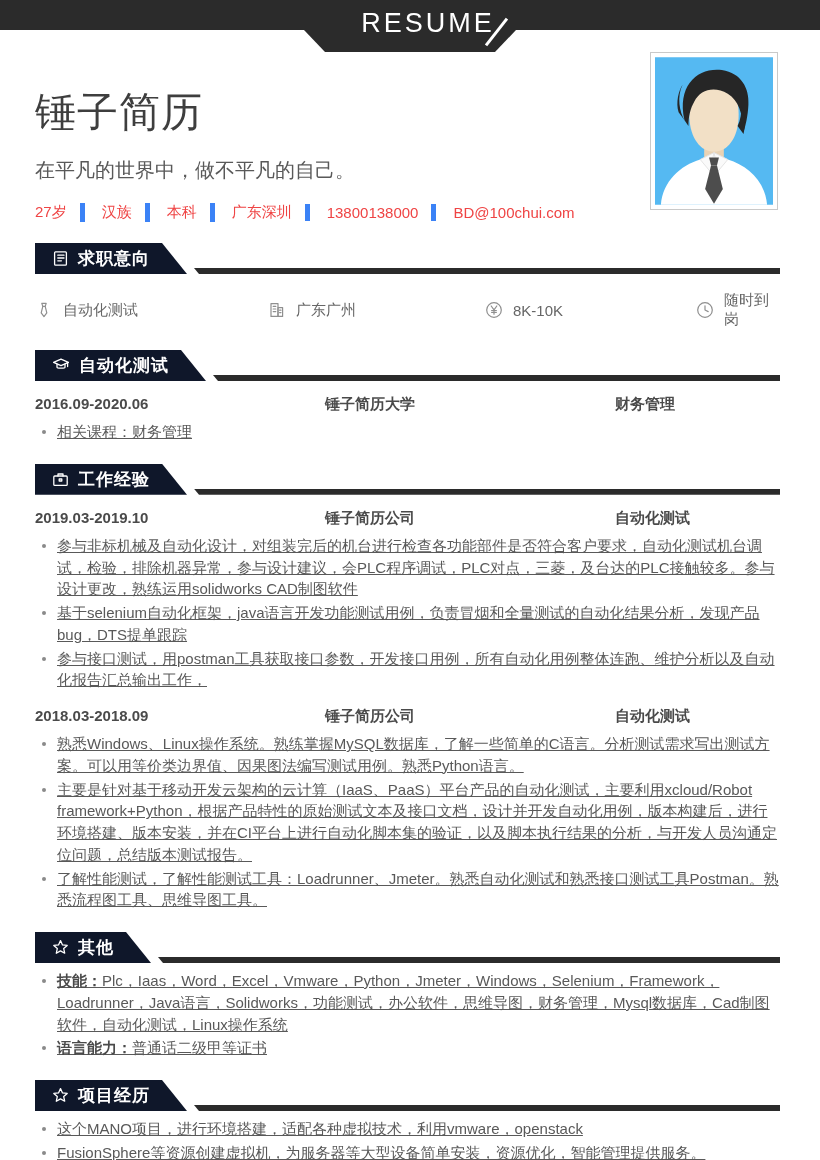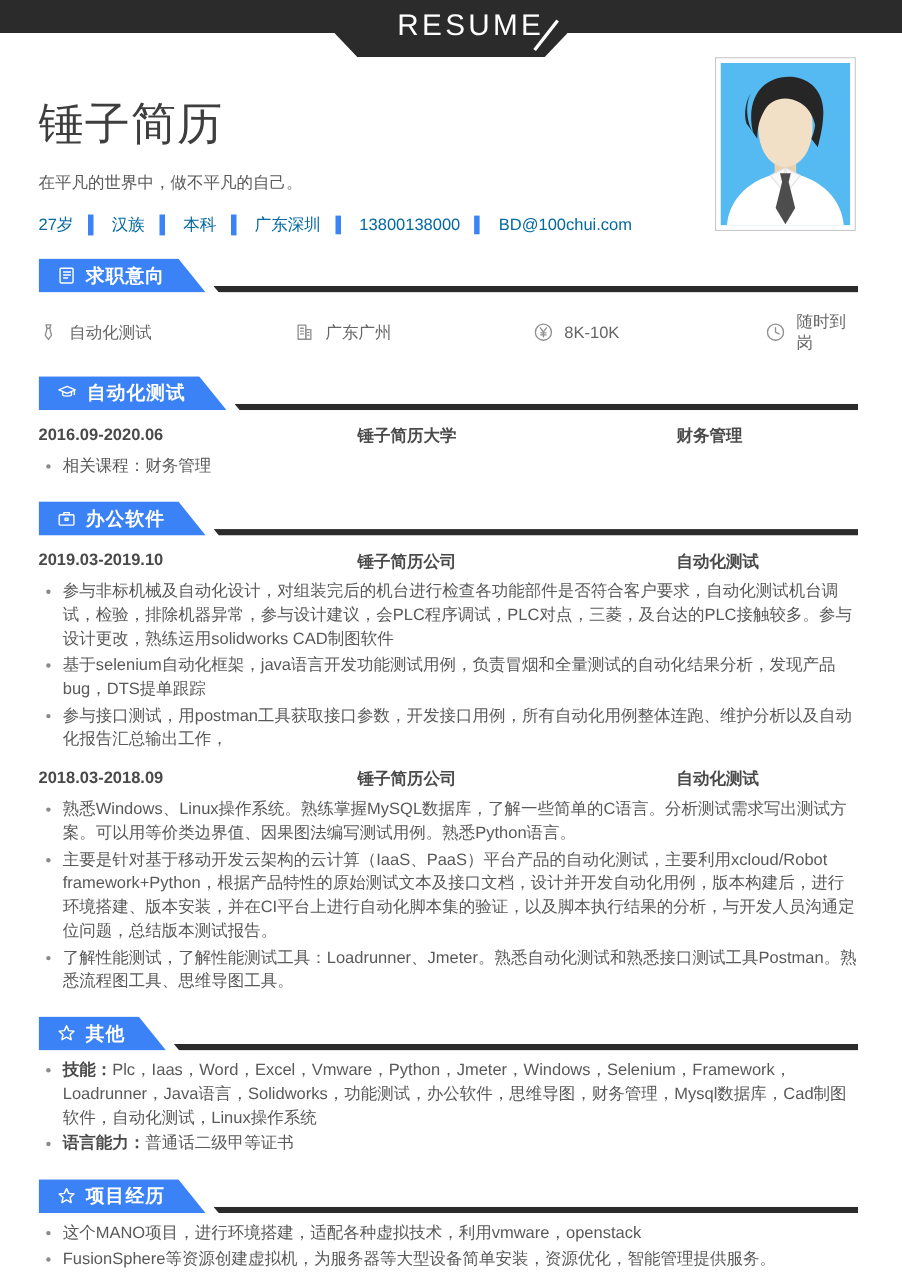--- a/index.html
+++ b/index.html
@@ -15,48 +15,48 @@
   .fold { position:absolute; top:15px; left:calc(50% + 85px); width:3px; height:34px;
           background:#fff; transform:rotate(38deg); z-index:2; }
   .resume-title { position:absolute; top:8px; left:0; right:0; z-index:3; text-align:center;
                   color:#fff; font-size:27px; letter-spacing:3px; font-weight:normal;margin-left:36px; }
 
   .content { padding:0 40px 0 35px; }
 
   
   .profile { position:relative; }
   .name { margin-top:33px; font-size:41px; font-weight:normal; color:#3e3e3e; letter-spacing:1px; }
-  .motto { margin-top:17px; font-size:15px; color:#595959; }
-  .info { margin-top:19px; font-size:15px; color:#0369a1; display:flex; align-items:center; }
+  .motto { margin-top:17px; font-size:20px; color:#595959; }
+  .info { margin-top:19px; font-size:15px; color:#ef4444; display:flex; align-items:center; }
   .info .item + .item { border-left:5px solid #3b82f6; padding-left:17px; margin-left:13px; }
   .photo { position:absolute; top:52px; right:42px; width:128px; height:158px;
            background:#fff; border:1px solid #c9c9c9; padding:4px; z-index:4; }
   .photo svg { display:block; width:100%; height:100%; }
 
   
   .section-header { display:flex; margin-top:21px; }
-  .banner { display:flex; align-items:center; gap:9px; background:#3b82f6; color:#fff;
+  .banner { display:flex; align-items:center; gap:9px; background:#0f172a; color:#fff;
             height:31px; padding:0 37px 0 17px;
             clip-path:polygon(0 0,calc(100% - 25px) 0,100% 100%,0 100%); }
   .banner .s-title { font-size:17px; font-weight:bold; letter-spacing:1px; }
   .banner svg { stroke:#fff; fill:none; stroke-width:1.3; stroke-linejoin:round; stroke-linecap:round; }
   .rule { flex:1; height:6px; background:#2b2b2b; align-self:flex-end;
           margin-left:7px; clip-path:polygon(0 0,100% 0,100% 100%,5px 100%); }
 
   
   .intent-row { display:grid; grid-template-columns:233px 217px 211px 1fr; margin-top:17px; }
   .intent-item { display:flex; align-items:center; gap:10px; font-size:15px; color:#666; }
   .intent-item svg { stroke:#8f8f8f; fill:none; stroke-width:1.2; stroke-linejoin:round; stroke-linecap:round; flex:none; }
 
   
   .entry-head { display:grid; grid-template-columns:250px 250px 1fr; margin-top:14px;
                 font-size:15px; font-weight:bold; color:#4a4a4a;gap:40px; }
   .bullets { list-style:none; margin-top:7px; }
   .bullets li { position:relative; padding-left:22px; font-size:15px; line-height:1.45;
-                color:#595959; margin-top:2px; }
+                color:#595959; margin-top:2px;text-decoration:underline; }
   .bullets li::before { content:""; position:absolute; left:7px; top:9px; width:4px; height:4px;
                         border-radius:50%; background:#8a8a8a; }
   .lbl { font-weight:bold; color:#4a4a4a; }
   .entry + .entry .entry-head { margin-top:16px; }
 </style>
 </head>
 <body>
 
 <div class="page">
 
@@ -170,21 +170,21 @@
     </div>
 
     <div class="section">
       <div class="section-header">
         <div class="banner">
           <svg width="17" height="17" viewBox="0 0 17 17">
             <rect x="1.8" y="5" width="13.4" height="9.4" rx="1"></rect>
             <path d="M6 5 V3 H11 V5"></path>
             <rect x="7.2" y="8" width="2.6" height="2"></rect>
           </svg>
-          <span class="s-title">办公软件</span>
+          <span class="s-title">工作经验</span>
         </div>
         <div class="rule"></div>
       </div>
 
       <div class="entry">
         <div class="entry-head">
           <span>2019.03-2019.10</span>
           <span>锤子简历公司</span>
           <span>自动化测试</span>
         </div>

